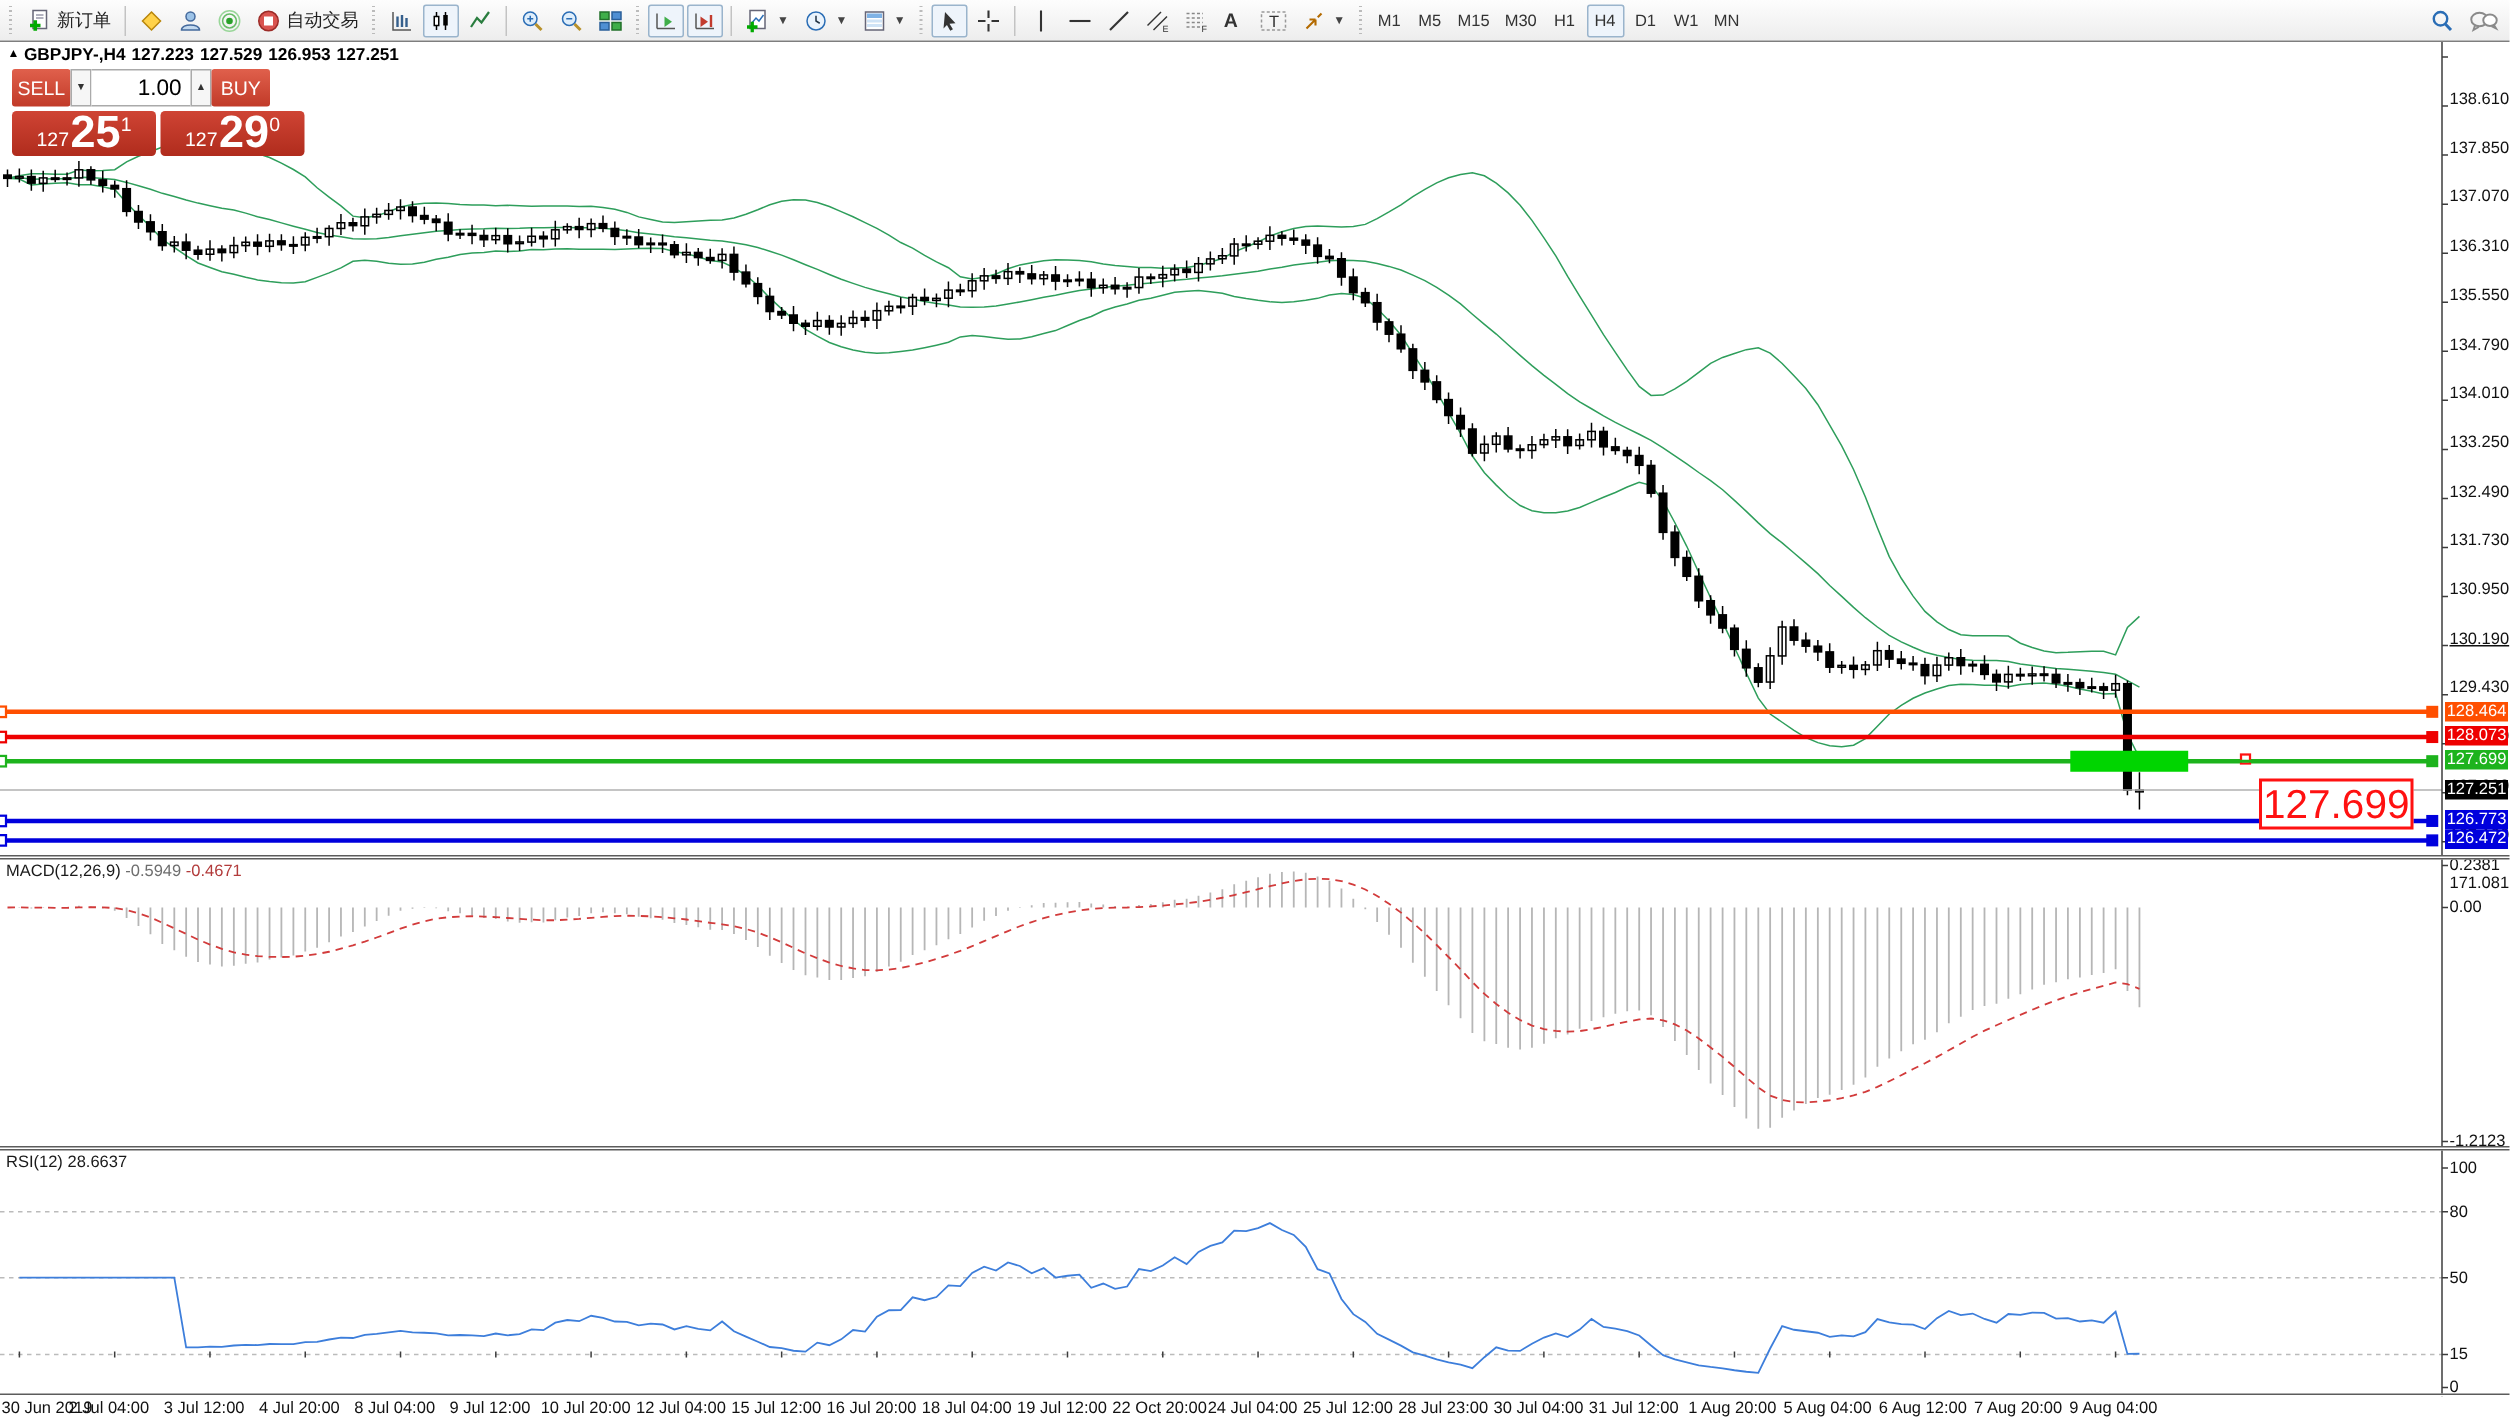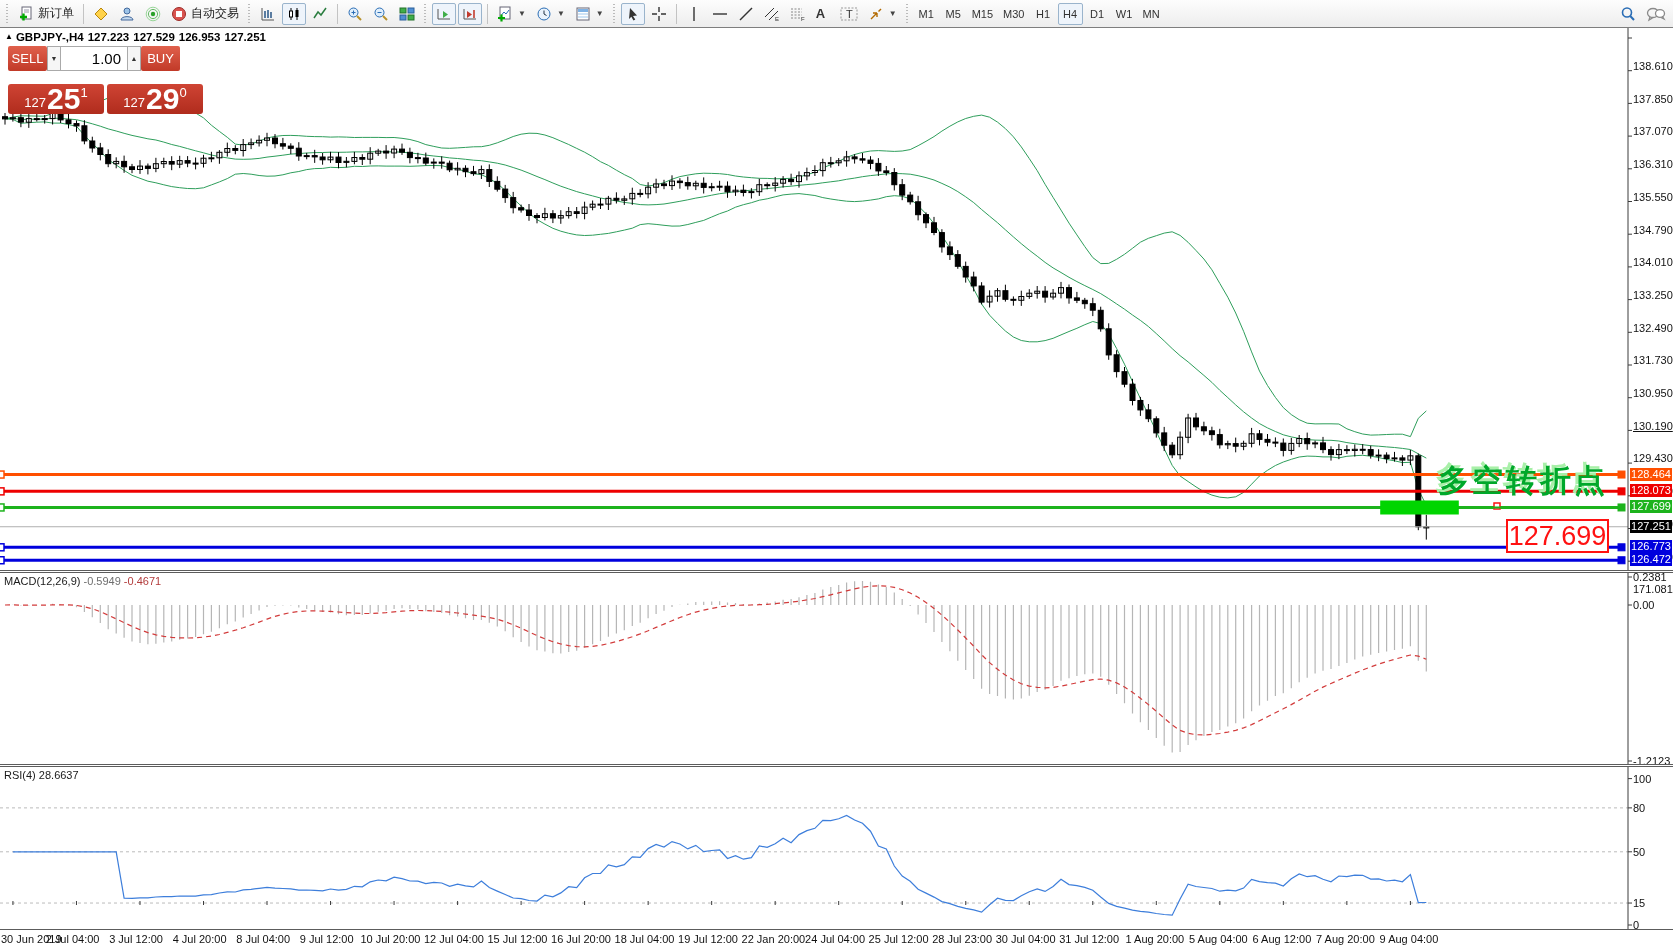--- a/index.html
+++ b/index.html
@@ -38,21 +38,21 @@
   #symbolbar span{margin-right:4px;}
   
   #trade{position:absolute;left:8px;top:18px;width:198px;z-index:6;}
   #trade .row1{display:flex;height:25px;}
   .tpbtn{width:39px;background:linear-gradient(#e0604c,#c13a28);color:#fff;font-size:13px;
     display:flex;align-items:center;justify-content:center;border-radius:2px;}
   .spin{width:14px;background:#f6f6f6;border:1px solid #aaa;display:flex;align-items:center;
     justify-content:center;font-size:7px;color:#333;box-sizing:border-box;}
   #vol{width:66px;border:1px solid #aaa;border-left:none;border-right:none;text-align:right;
     font-size:15px;padding:0 6px 0 0;box-sizing:border-box;font-family:"Liberation Sans",sans-serif;}
-  #trade .row2{display:flex;margin-top:13px;gap:3px;}
+  #trade .row2{display:flex;margin-top:3px;gap:3px;}
   .bigprice{width:96px;height:30px;background:linear-gradient(#cf4434,#b02c1d);border-radius:3px;
     color:#fff;display:flex;align-items:flex-end;justify-content:center;padding-bottom:1px;box-sizing:border-box;}
   .bigprice .pre{font-size:13px;line-height:20px;margin-right:1px;}
   .bigprice .big{font-size:30px;line-height:28px;font-weight:bold;}
   .bigprice .sup{font-size:13px;line-height:13px;align-self:flex-start;margin-top:2px;}
   
   #annot{position:absolute;left:1438px;top:432px;font-size:31px;font-weight:bold;z-index:4;
     font-family:"DejaVu Serif","Liberation Serif",serif;color:#00a82a;letter-spacing:3px;
     text-shadow:-3px -3px 0 #a8f0a8;white-space:nowrap;}
   #pricebox{position:absolute;left:1506px;top:491px;width:99px;height:30px;z-index:4;
@@ -629,24 +629,23 @@
   </div>
 
   <div class="pane-sep" style="top:542px"></div>
   <div class="pane-sep" style="top:736px"></div>
   <div class="pane-sep" style="top:901px;height:2px;border-bottom:none;"></div>
 
   <div class="ind-header" style="left:4px;top:547px;">
     <span>MACD(12,26,9)</span>&nbsp;<span style="color:#6e6e6e;">-0.5949</span>&nbsp;<span style="color:#b23b3b;">-0.4671</span>
   </div>
   <div class="ind-header" style="left:4px;top:741px;">
-    <span>RSI(4)</span>&nbsp;<span>28.6637</span>
+    <span>RSI(12)</span>&nbsp;<span>28.6637</span>
   </div>
 
-  <div id="annot">多空转折点</div>
   <div id="pricebox">127.699</div>
 
   <div id="labels">
       <div class="ptick" style="top:32px;">138.610</div>
       <div class="ptick" style="top:65px;">137.850</div>
       <div class="ptick" style="top:97px;">137.070</div>
       <div class="ptick" style="top:130px;">136.310</div>
       <div class="ptick" style="top:163px;">135.550</div>
       <div class="ptick" style="top:196px;">134.790</div>
       <div class="ptick" style="top:228px;">134.010</div>
@@ -679,21 +678,21 @@
       <div class="tlabel" style="top: 905px; left: 109.18px;">3 Jul 12:00</div>
       <div class="tlabel" style="top: 905px; left: 172.7px;">4 Jul 20:00</div>
       <div class="tlabel" style="top: 905px; left: 236.22px;">8 Jul 04:00</div>
       <div class="tlabel" style="top: 905px; left: 299.74px;">9 Jul 12:00</div>
       <div class="tlabel" style="top: 905px; left: 360.46px;">10 Jul 20:00</div>
       <div class="tlabel" style="top: 905px; left: 423.98px;">12 Jul 04:00</div>
       <div class="tlabel" style="top: 905px; left: 487.5px;">15 Jul 12:00</div>
       <div class="tlabel" style="top: 905px; left: 551.02px;">16 Jul 20:00</div>
       <div class="tlabel" style="top: 905px; left: 614.54px;">18 Jul 04:00</div>
       <div class="tlabel" style="top: 905px; left: 678.06px;">19 Jul 12:00</div>
-      <div class="tlabel" style="top: 905px; left: 741.58px;">22 Jan 20:00</div>
+      <div class="tlabel" style="top: 905px; left: 741.58px;">22 Oct 20:00</div>
       <div class="tlabel" style="top: 905px; left: 805.1px;">24 Jul 04:00</div>
       <div class="tlabel" style="top: 905px; left: 868.62px;">25 Jul 12:00</div>
       <div class="tlabel" style="top: 905px; left: 932.14px;">28 Jul 23:00</div>
       <div class="tlabel" style="top: 905px; left: 995.66px;">30 Jul 04:00</div>
       <div class="tlabel" style="top: 905px; left: 1059.18px;">31 Jul 12:00</div>
       <div class="tlabel" style="top: 905px; left: 1125.5px;">1 Aug 20:00</div>
       <div class="tlabel" style="top: 905px; left: 1189.02px;">5 Aug 04:00</div>
       <div class="tlabel" style="top: 905px; left: 1252.54px;">6 Aug 12:00</div>
       <div class="tlabel" style="top: 905px; left: 1316.06px;">7 Aug 20:00</div>
       <div class="tlabel" style="top: 905px; left: 1379.58px;">9 Aug 04:00</div>

